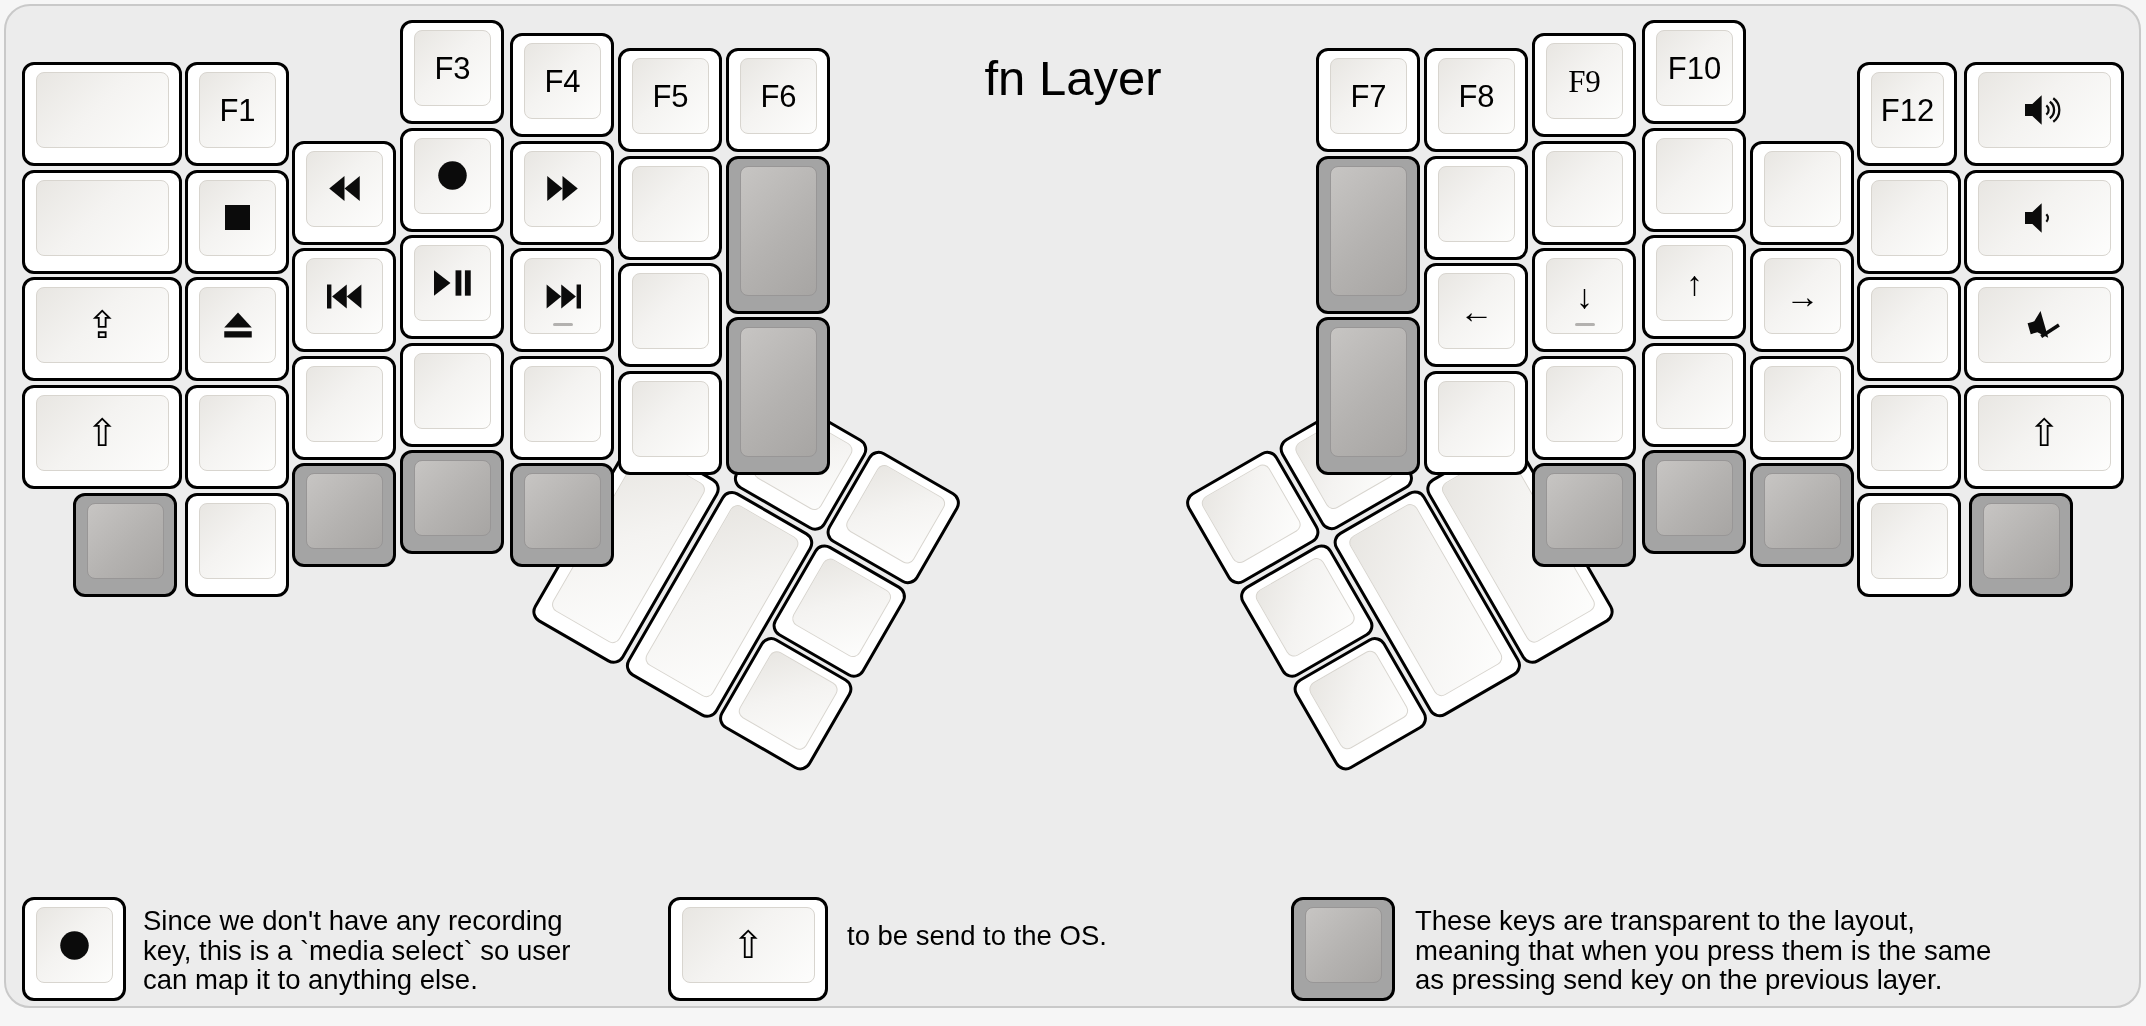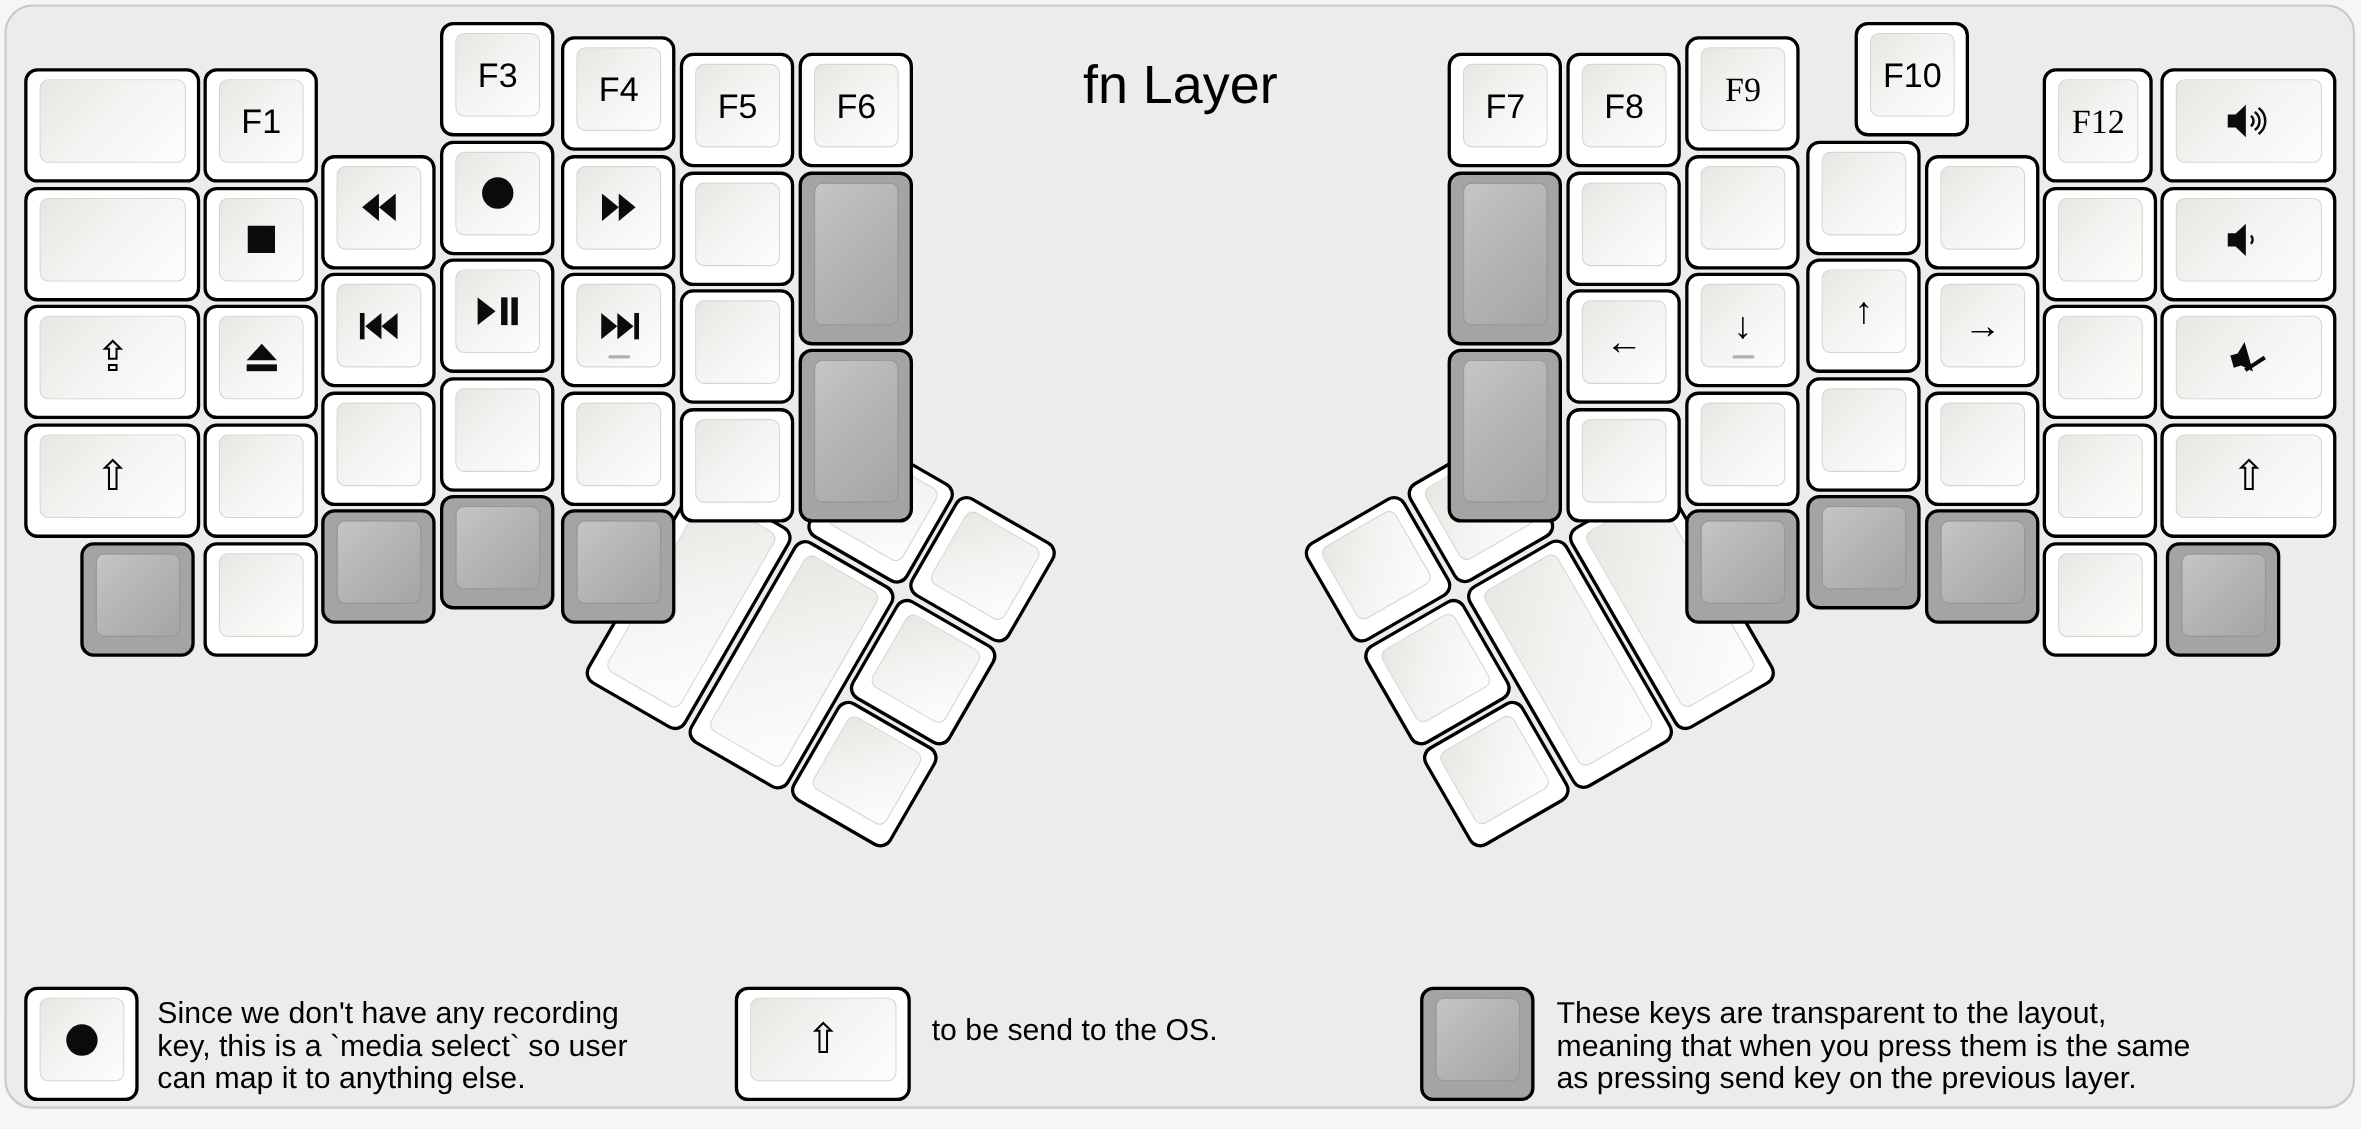--- a/index.html
+++ b/index.html
@@ -245,21 +245,21 @@
           <span class="lbl lbl-arrow">↓</span>
           <div class="homing"></div>
         </div>
       </div>
       <div class="key" style="left: 1532px; top: 355.5px; width: 104px; height: 104px;">
         <div class="cap"></div>
       </div>
       <div class="key grey" style="left: 1532px; top: 463px; width: 104px; height: 104px;">
         <div class="cap"></div>
       </div>
-      <div class="key" style="left: 1642px; top: 20px; width: 104px; height: 104px; margin-left: 44px;">
+      <div class="key" style="left: 1642px; top: 20px; width: 104px; height: 104px;">
         <div class="cap">
           <span class="lbl lbl-f">F10</span>
         </div>
       </div>
       <div class="key" style="left: 1642px; top: 127.5px; width: 104px; height: 104px;">
         <div class="cap"></div>
       </div>
       <div class="key" style="left: 1642px; top: 235px; width: 104px; height: 104px;">
         <div class="cap">
           <span class="lbl lbl-arrow">↑</span>
@@ -278,21 +278,21 @@
         <div class="cap">
           <span class="lbl lbl-arrow">→</span>
         </div>
       </div>
       <div class="key" style="left: 1750px; top: 355.5px; width: 104px; height: 104px;">
         <div class="cap"></div>
       </div>
       <div class="key grey" style="left: 1750px; top: 463px; width: 104px; height: 104px;">
         <div class="cap"></div>
       </div>
-      <div class="key" style="left: 1857px; top: 62px; width: 100px; height: 104px; font-family: Liberation Serif, serif;">
+      <div class="key" style="left: 1857px; top: 62px; width: 100px; height: 104px;">
         <div class="cap">
           <span class="lbl lbl-f">F12</span>
         </div>
       </div>
       <div class="key" style="left: 1857px; top: 169.5px; width: 104px; height: 104px;">
         <div class="cap"></div>
       </div>
       <div class="key" style="left: 1857px; top: 277px; width: 104px; height: 104px;">
         <div class="cap"></div>
       </div>

